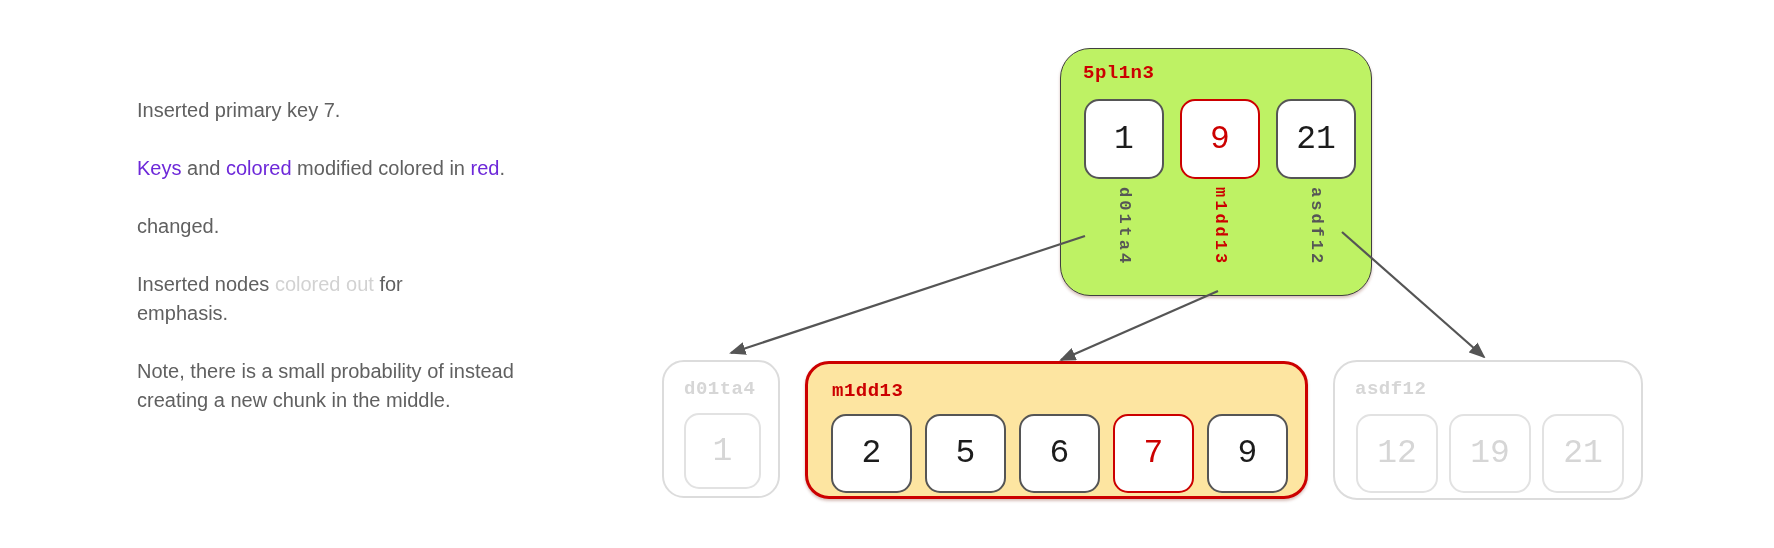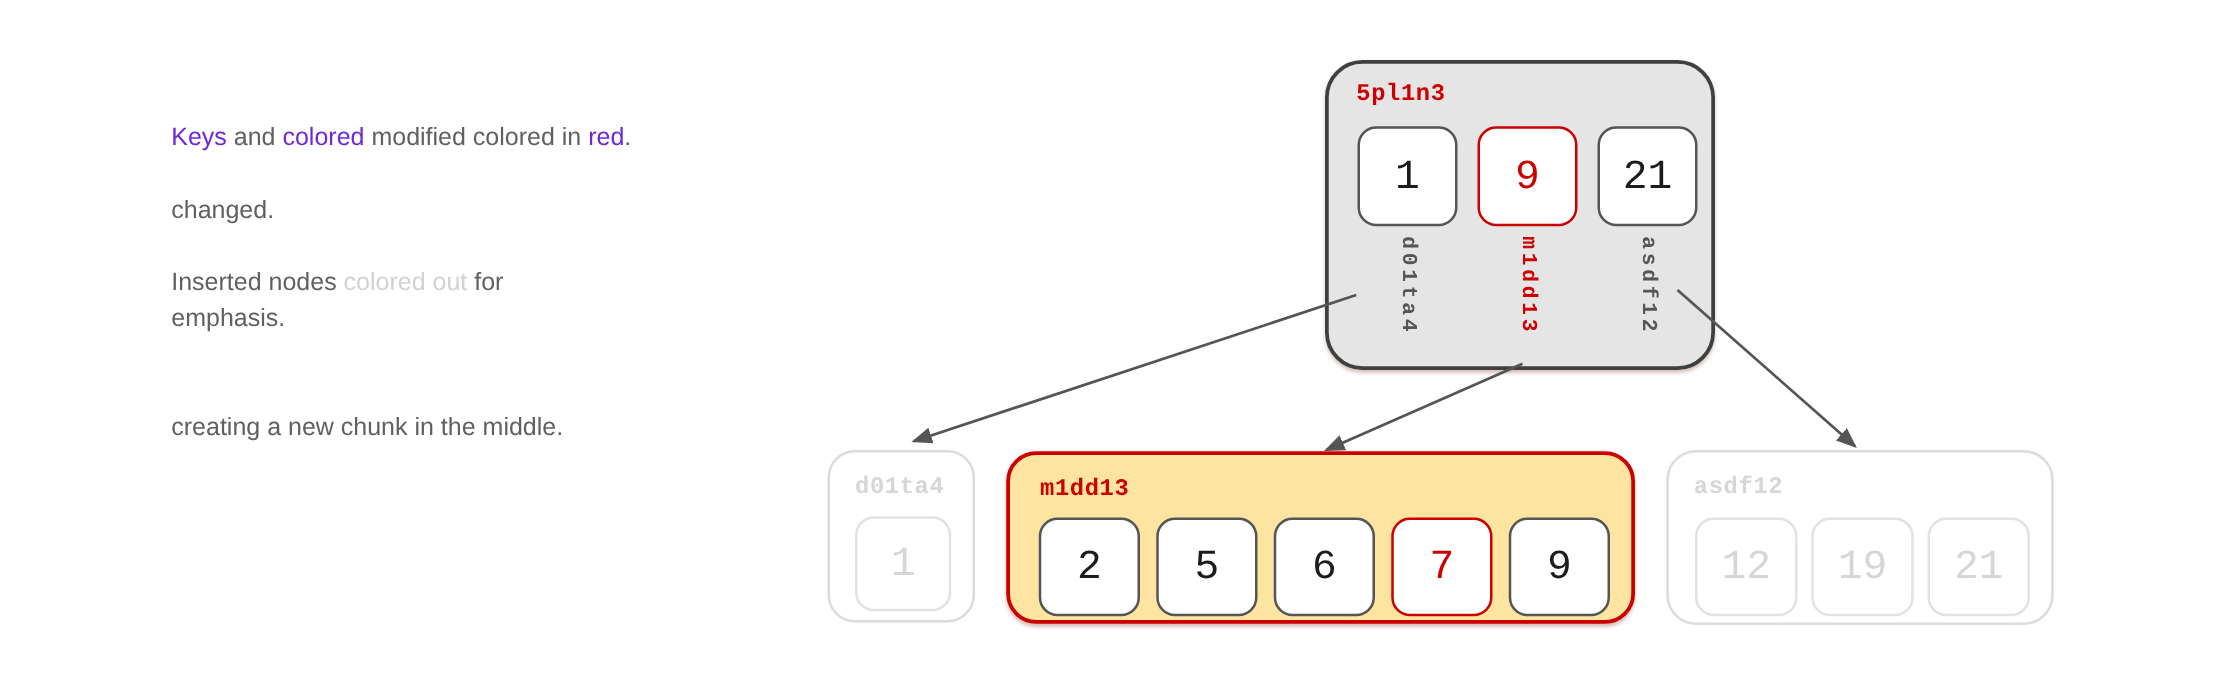--- a/index.html
+++ b/index.html
@@ -36,22 +36,22 @@
     display:flex; align-items:center; justify-content:center;
     font-family:"Liberation Mono", monospace;
     font-size:33px; color:#1c1c1c;
   }
   .key-box.changed { border-color:#cc0000; color:#cc0000; }
   .row { position:absolute; display:flex; }
 
   
   .root-node {
     left:1060px; top:48px; width:312px; height:248px;
-    background:#e5e5e5;
-    border:3px solid #404040; border-radius:30px;
+    background:#bef264;
+    border:1px solid #404040; border-radius:30px;
     box-shadow:0 2px 3px rgba(110,30,10,0.28);
   }
   .root-node .node-hash { left:22px; top:13px; color:#cc0000; }
   .root-keys { left:23px; top:50px; gap:16px; }
   .root-keys .key-box { width:80px; height:80px; }
   .root-children { left:23px; top:138px; gap:16px; }
   .child-cell { width:80px; height:100px; display:flex; align-items:flex-start; justify-content:center; }
   .vlabel {
     writing-mode:vertical-rl;
     font-family:"Liberation Mono", monospace;
@@ -87,30 +87,33 @@
   .leaf-right-keys .key-box { width:82px; height:79px; border-color:#e2e2e2; color:#d6d6d6; }
 
   
   .arrows { position:absolute; left:0; top:0; width:1774px; height:548px; pointer-events:none; }
 </style>
 </head>
 <body>
 
 <div class="annotation">
   <p>
+    <span>Inserted primary key 7.</span>
+  </p>
+  <p>
     <span class="red">Keys</span><span> and </span><span class="red">colored</span><span> modified colored in </span><span class="red">red</span><span>.</span><br>
     <br>
     <span>changed.</span>
   </p>
   <p>
     <span>Inserted nodes </span><span class="faded">colored out</span><span> for</span><br>
     <span>emphasis.</span>
   </p>
   <p>
-    <br>
+    <span>Note, there is a small probability of instead</span><br>
     <span>creating a new chunk in the middle.</span>
   </p>
 </div>
 
 <div class="node root-node">
   <div class="node-hash">5pl1n3</div>
   <div class="row root-keys">
     <div class="key-box">1</div>
     <div class="key-box changed">9</div>
     <div class="key-box">21</div>

